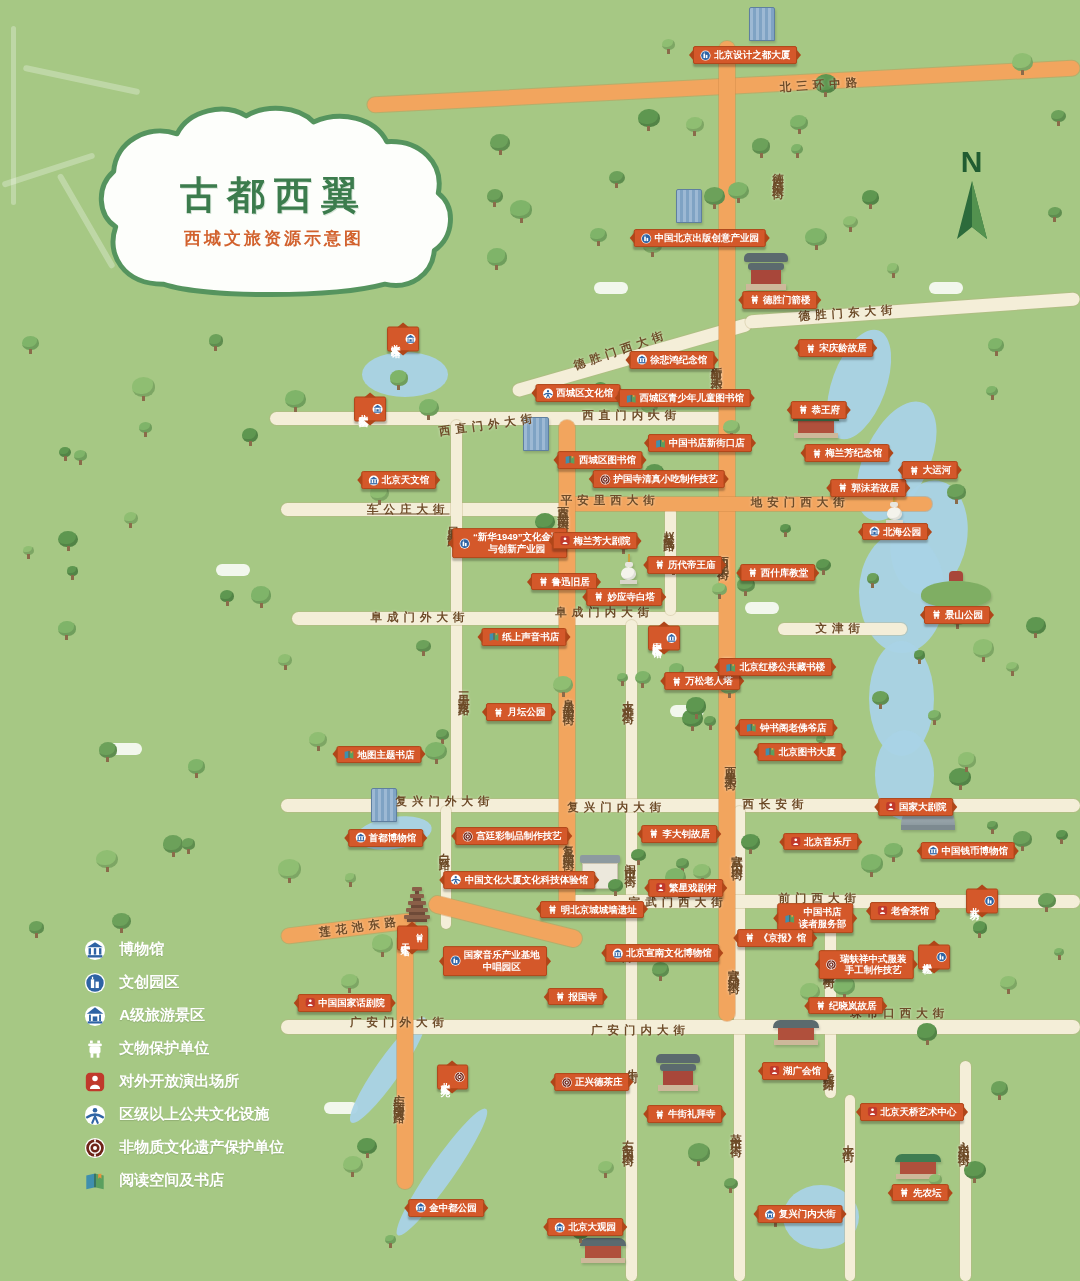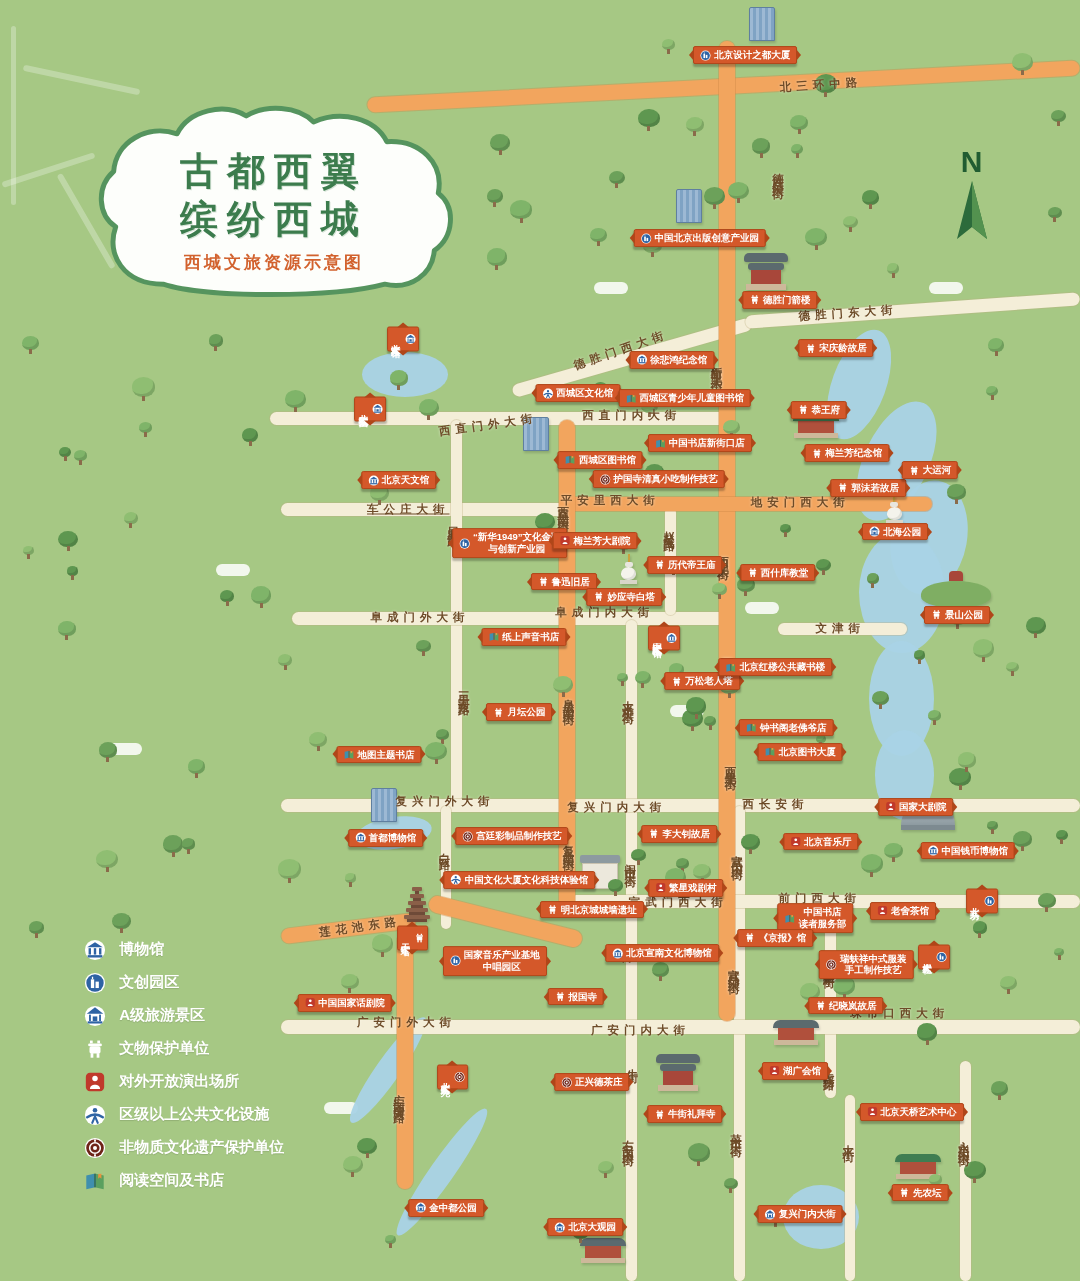--- a/index.html
+++ b/index.html
@@ -46,21 +46,20 @@
 <body>
 
 <div id="map">
 
   <div id="cloud">
     <svg viewBox="0 0 380 210" width="100%" height="100%">
       <path d="M78,182 C38,182 20,152 30,124 C12,112 10,84 28,68 C30,38 62,20 92,30 C104,6 140,-2 162,12 C182,0 214,2 230,18 C258,6 292,14 304,38 C338,36 362,60 356,90 C374,104 372,134 352,148 C350,172 328,188 302,182 C250,196 120,196 78,182 Z" fill="#fdfefb" stroke="#55945e" stroke-width="5" stroke-linejoin="round"></path>
     </svg>
     <div class="txt">
       <div id="title1">古都西翼</div>
-      <div id="title2">缤纷西城</div>
       <div id="subtitle">西城文旅资源示意图</div>
     </div>
   </div>
 
   <div id="compass">
     <div class="n">N</div>
     <svg width="38" height="60" viewBox="0 0 38 60">
       <polygon points="19,0 34,58 19,46 4,58" fill="#2c6b3b"></polygon>
       <polygon points="19,0 34,58 19,46" fill="#53924f"></polygon>
     </svg>
@@ -846,21 +845,21 @@
     <div class="rlabel" style="left:71.8%;top:62.8%;transform:translate(-50%,-50%);">西长安街</div>
     <div class="rlabel v" style="left:67.6%;top:59.7%;transform:translate(-50%,-50%);">西单北大街</div>
     <div class="rlabel v" style="left:58.3%;top:67.3%;transform:translate(-50%,-50%);">闹市口大街</div>
     <div class="rlabel v" style="left:68.2%;top:66.7%;transform:translate(-50%,-50%);">宣武门内大街</div>
     <div class="rlabel" style="left:75.9%;top:70.1%;transform:translate(-50%,-50%);">前门西大街</div>
     <div class="rlabel" style="left:62.8%;top:70.4%;transform:translate(-50%,-50%);">宣武门西大街</div>
     <div class="rlabel v" style="left:58%;top:73.4%;transform:translate(-50%,-50%);">长椿街</div>
     <div class="rlabel v" style="left:67.9%;top:75.6%;transform:translate(-50%,-50%);">宣武门外大街</div>
     <div class="rlabel v" style="left:76.7%;top:75.3%;transform:translate(-50%,-50%);">南新华街</div>
     <div class="rlabel" style="left:33.3%;top:72.4%;transform:translate(-50%,-50%) rotate(-8deg);">莲花池东路</div>
-    <div class="rlabel" style="left:37%;top:79.8%;transform:translate(-50%,-50%);margin-left:7px;">广安门外大街</div>
+    <div class="rlabel" style="left:37%;top:79.8%;transform:translate(-50%,-50%);">广安门外大街</div>
     <div class="rlabel" style="left:59.3%;top:80.4%;transform:translate(-50%,-50%);">广安门内大街</div>
     <div class="rlabel" style="left:83.3%;top:79.1%;transform:translate(-50%,-50%);">珠市口西大街</div>
     <div class="rlabel v" style="left:58.5%;top:83%;transform:translate(-50%,-50%);">牛街</div>
     <div class="rlabel v" style="left:58.1%;top:89%;transform:translate(-50%,-50%);">右安门内大街</div>
     <div class="rlabel v" style="left:36.9%;top:85.5%;transform:translate(-50%,-50%);">广安门南滨河路</div>
     <div class="rlabel v" style="left:68.1%;top:88.4%;transform:translate(-50%,-50%);">菜市口大街</div>
     <div class="rlabel v" style="left:78.5%;top:89%;transform:translate(-50%,-50%);">太平街</div>
     <div class="rlabel v" style="left:76.7%;top:83.4%;transform:translate(-50%,-50%);">虎坊路</div>
     <div class="rlabel v" style="left:89.2%;top:89%;transform:translate(-50%,-50%);">永定门内大街</div>
     <div class="poi" style="left:69%;top:4.3%"><span class="pic"><svg width="11" height="11" viewBox="0 0 24 24">

